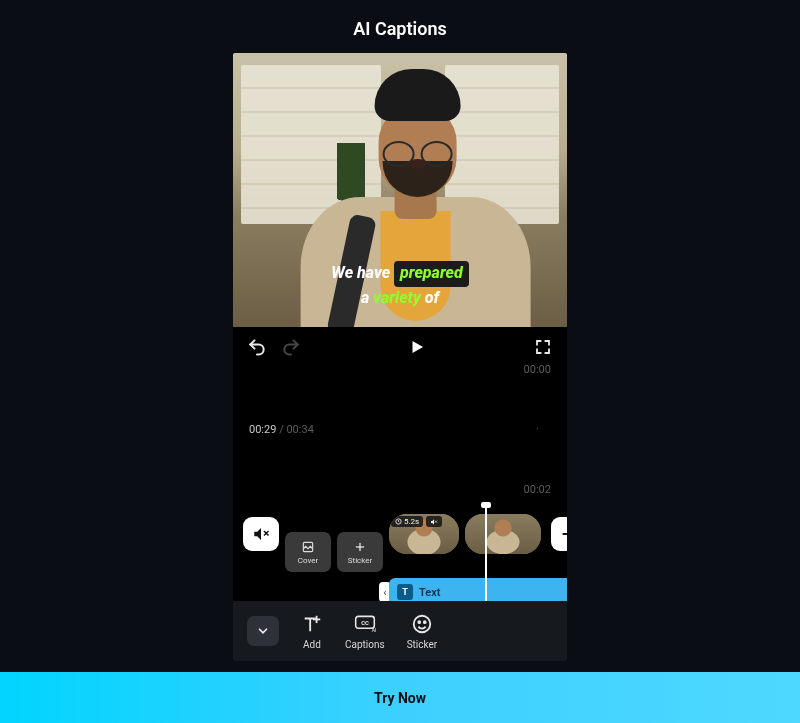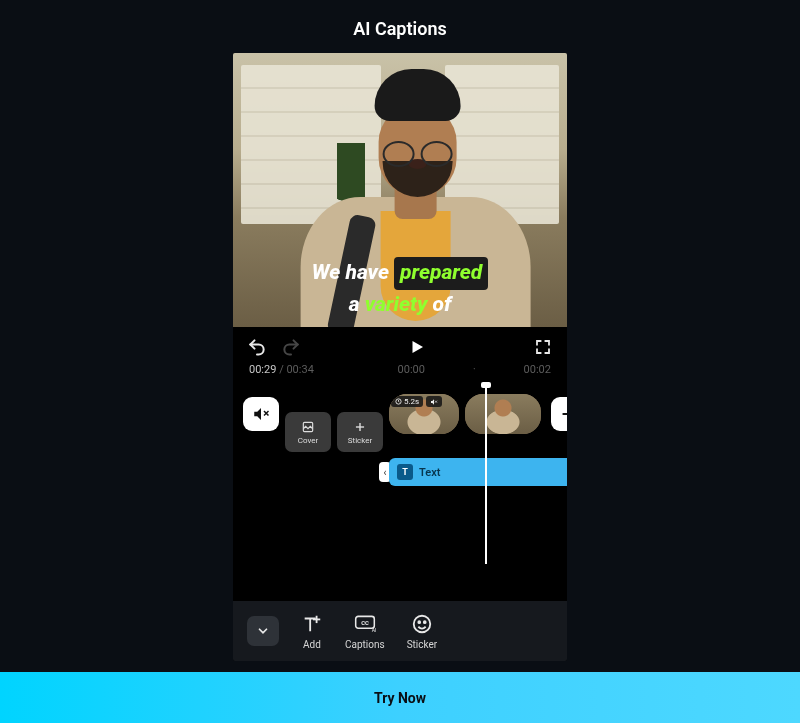--- a/index.html
+++ b/index.html
@@ -28,34 +28,34 @@
   .head{position:absolute;bottom:140px;left:50%;transform:translateX(-48%);width:100px;height:120px;}
   .face{position:absolute;bottom:0;left:50%;transform:translateX(-50%);width:78px;height:92px;background:#b07e52;border-radius:38px 38px 40px 40px;}
   .beard{position:absolute;bottom:0;left:50%;transform:translateX(-50%);width:70px;height:36px;background:#2d2219;border-radius:0 0 35px 35px;}
   .mouth{position:absolute;bottom:28px;left:50%;transform:translateX(-50%);width:18px;height:10px;background:#3a211a;border-radius:50%;}
   .glasses{position:absolute;top:36px;left:50%;transform:translateX(-50%);width:70px;height:22px;}
   .glasses::before,.glasses::after{content:"";position:absolute;top:0;width:28px;height:22px;border:2px solid #2a2a2a;border-radius:50%;}
   .glasses::before{left:0;}
   .glasses::after{right:0;}
   .beanie{position:absolute;top:-8px;left:50%;transform:translateX(-50%);width:86px;height:52px;background:#1a1a1a;border-radius:44px 44px 18px 18px;}
 
-  .caption{position:absolute;bottom:8px;left:50%;transform:translateX(-50%);text-align:center;font-weight:800;font-style:italic;font-size:21px;line-height:1.4;color:#fff;width:100%;}
+  .caption{position:absolute;bottom:18px;left:50%;transform:translateX(-50%);text-align:center;font-weight:800;font-style:italic;font-size:16px;line-height:1.4;color:#fff;width:100%;}
   .caption .hl{color:#8fff2e;}
   .caption .box{background:#1c1c1c;padding:1px 6px 2px;border-radius:4px;display:inline-block;}
 
   
   .controls{display:flex;align-items:center;justify-content:space-between;padding:10px 14px 4px;}
   .ctrl-group{display:flex;gap:14px;align-items:center;}
   .ic{width:20px;height:20px;display:flex;align-items:center;justify-content:center;}
   svg{display:block;}
   .undo-dis{opacity:.3;}
 
   .times{display:flex;align-items:center;justify-content:space-between;padding:2px 16px 8px;font-size:11px;color:#c6c6c6;}
   .times .dim{color:#5c5c5c;}
-  .times .right{display:flex;gap:48px;align-items:center;}
+  .times .right{display:flex;gap:48px;align-items:center;flex-direction:column;}
   .times .dot{color:#5c5c5c;font-size:10px;}
 
   
   .timeline{position:relative;height:186px;padding:8px 0 0;}
   .tl-row{display:flex;align-items:center;gap:6px;height:44px;padding:0 10px;}
   .mute-btn{width:36px;height:34px;background:#fff;border-radius:9px;display:flex;align-items:center;justify-content:center;flex-shrink:0;}
   .cover-btn,.opening-btn{width:46px;height:40px;background:#3a3a3a;border-radius:7px;display:flex;flex-direction:column;align-items:center;justify-content:center;gap:2px;flex-shrink:0;margin-top:36px;}
   .tiny{font-size:8px;color:#ddd;}
   .clip{position:relative;height:40px;border-radius:18px;overflow:hidden;flex-shrink:0;background:linear-gradient(90deg,#7a6548,#9c8562,#7a6548);}
   .clip.a{width:70px;}

